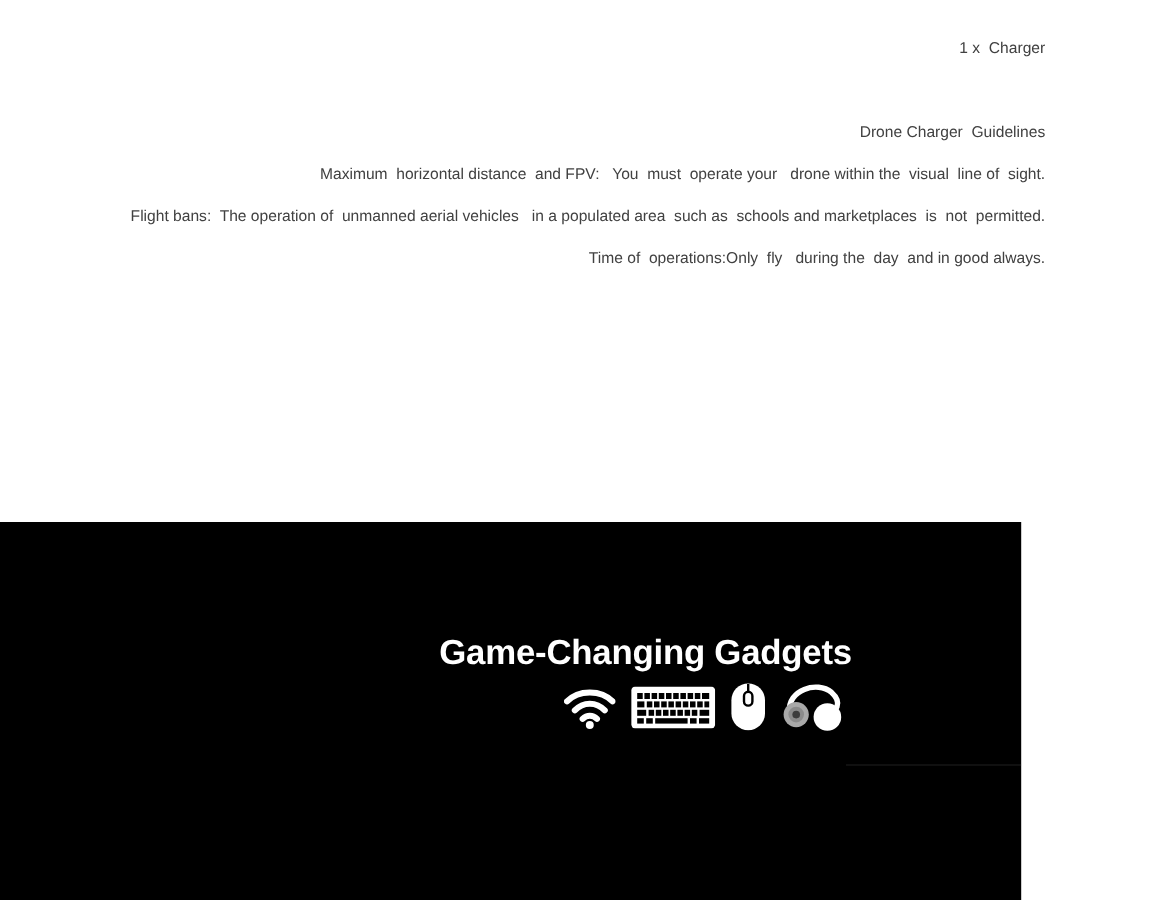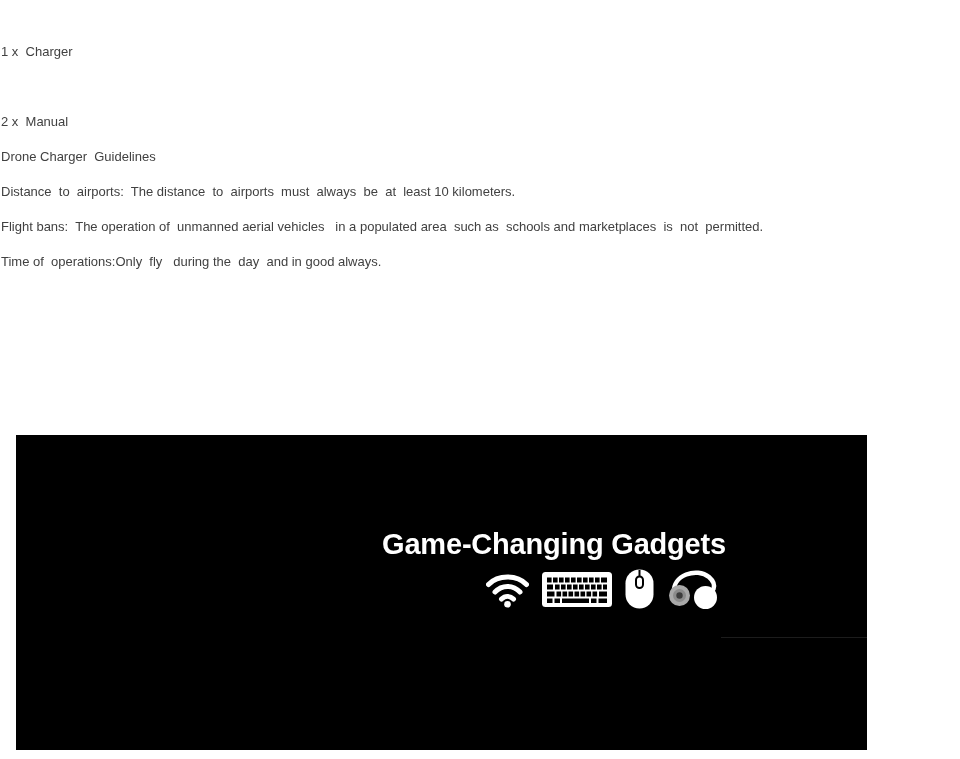--- a/index.html
+++ b/index.html
@@ -11,37 +11,36 @@
   html,body{margin:0;padding:0;}
   body{
     width:960px;height:759px;
     background:var(--page-bg);
     font-family:"Liberation Sans", sans-serif;
     position:relative;
     overflow:hidden;
   }
   .description{
     position:absolute;
-    top:45px;left:1px;width:870px;
+    top:33px;left:1px;width:870px;text-align:right;
   }
   .description p{
     margin:0 0 22px 0;
     font-size:13px;
     line-height:13px;
     min-height:13px;
     color:var(--text-color);
     white-space:pre-wrap;
   }
   .banner{
     position:absolute;
     left:0;top:435px;
     width:851px;height:315px;
     background:var(--banner-bg);
     overflow:hidden;
-    margin-left:16px;
   }
   .banner-title{
     position:absolute;
     top:91px;left:0;width:1076px;
     text-align:center;
     color:var(--banner-fg);
     font-size:29px;
     font-weight:700;
     letter-spacing:-0.2px;
     line-height:36px;
@@ -62,23 +61,22 @@
     width:146px;height:1px;
     background:#1c1c1c;
   }
 </style>
 </head>
 <body>
 
 <div class="description">
   <p>1 x  Charger</p>
   <p></p>
-  <p>2 x  Manual</p>
   <p>Drone Charger  Guidelines</p>
-  <p>Distance  to  airports:  The distance  to  airports  must  always  be  at  least 10 kilometers.</p>
+  <p>Maximum  horizontal distance  and FPV:   You  must  operate your   drone within the  visual  line of  sight.</p>
   <p>Flight bans:  The operation of  unmanned aerial vehicles   in a populated area  such as  schools and marketplaces  is  not  permitted.</p>
   <p>Time of  operations:Only  fly   during the  day  and in good always.</p>
 </div>
 
 <div class="banner">
   <div class="banner-title">Game-Changing Gadgets</div>
 
   <div class="banner-icons">
 
     <svg width="43" height="37" viewBox="0 0 43 37">

